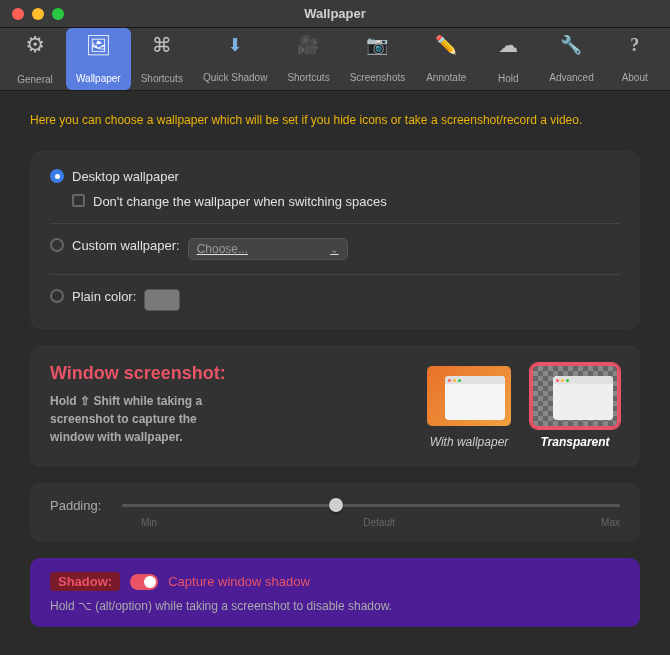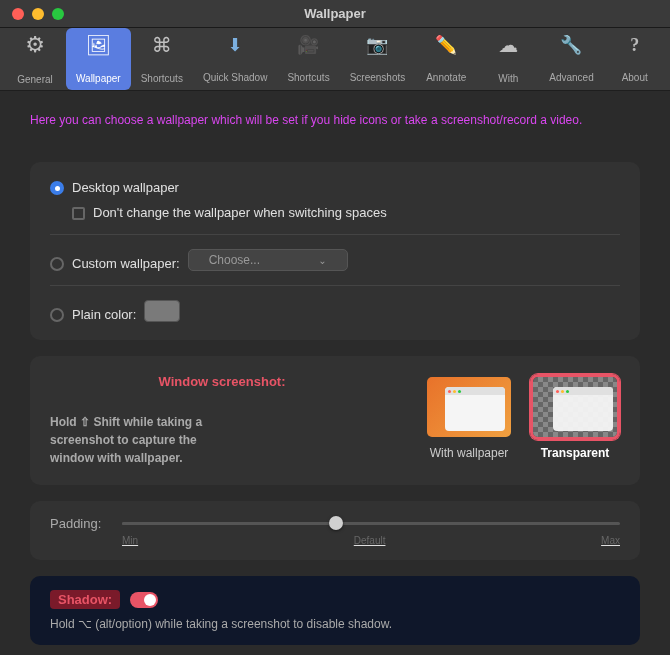--- a/index.html
+++ b/index.html
@@ -81,37 +81,37 @@
     .toolbar-item.active .toolbar-label { color: #fff; }
 
     
     .main {
       padding: 20px 30px;
     }
 
     
     .description {
       font-size: 12px;
-      color: #d946ef;
+      color: #eab308;
       line-height: 1.5;
-      margin-bottom: 33px;
+      margin-bottom: 22px;
     }
 
     
     .section {
       background: #323232;
       border-radius: 10px;
       padding: 18px 20px;
       margin-bottom: 16px;
     }
 
     
     .option-row {
       display: flex;
-      align-items: flex-end;
+      align-items: flex-start;
       margin-bottom: 10px;
     }
     .option-row:last-child { margin-bottom: 0; }
 
     .radio-circle {
       width: 14px; height: 14px;
       border-radius: 50%;
       border: 2px solid #666;
       margin-right: 8px;
       flex-shrink: 0;
@@ -147,25 +147,26 @@
       margin-bottom: 12px;
     }
 
     
     .dropdown {
       display: flex;
       align-items: center;
       background: #444;
       border: 1px solid #555;
       border-radius: 5px;
-      padding: 3px 20px;
+      padding: 3px 8px;
       margin-left: 8px;
       min-width: 160px;
       cursor: pointer;
       justify-content: space-between;
+      text-decoration: underline;
     }
     .dropdown-text {
       font-size: 12px;
       color: #999;
     }
     .dropdown-arrow {
       font-size: 10px;
       color: #999;
     }
 
@@ -198,25 +199,24 @@
       display: flex;
       align-items: flex-start;
       gap: 30px;
     }
 
     .ws-left {
       flex: 1;
     }
 
     .ws-heading {
-      font-size: 13px;
+      font-size: 18px;
       font-weight: 600;
       color: #e85466;
-      margin-bottom: 24px;
-      text-align: center;
+      margin-bottom: 8px;
     }
 
     .ws-desc {
       font-size: 12px;
       color: #aaa;
       line-height: 1.5;
       font-weight: bold;
     }
 
     .ws-options {
@@ -224,20 +224,21 @@
       gap: 16px;
       align-items: flex-end;
       flex-shrink: 0;
     }
 
     .ws-option {
       display: flex;
       flex-direction: column;
       align-items: center;
       cursor: pointer;
+      font-style: italic;
     }
 
     .ws-thumbnail {
       width: 90px; height: 66px;
       border-radius: 8px;
       overflow: hidden;
       border: 3px solid transparent;
       position: relative;
     }
 
@@ -363,21 +364,21 @@
       padding: 0 0;
     }
 
     .slider-lbl {
       font-size: 10px;
       color: #666;
     }
 
     
     .shadow-section {
-      background: #0f172a;
+      background: #4c1d95;
       border-radius: 10px;
       padding: 14px 20px;
     }
 
     .shadow-row {
       display: flex;
       align-items: center;
       gap: 10px;
     }
 
@@ -459,21 +460,21 @@
   <div class="toolbar-item">
     <span class="toolbar-icon" style="font-size:18px;">📷</span>
     <span class="toolbar-label">Screenshots</span>
   </div>
   <div class="toolbar-item">
     <span class="toolbar-icon" style="font-size:18px;">✏️</span>
     <span class="toolbar-label">Annotate</span>
   </div>
   <div class="toolbar-item">
     <span class="toolbar-icon" style="font-size:20px;">☁</span>
-    <span class="toolbar-label">With</span>
+    <span class="toolbar-label">Hold</span>
   </div>
   <div class="toolbar-item">
     <span class="toolbar-icon" style="font-size:18px;">🔧</span>
     <span class="toolbar-label">Advanced</span>
   </div>
   <div class="toolbar-item">
     <span class="toolbar-icon" style="font-size:18px; font-weight:bold; font-family:serif; color:#bbb;">?</span>
     <span class="toolbar-label">About</span>
   </div>
 </div>
@@ -567,28 +568,29 @@
   <div class="padding-section">
     <div class="padding-row">
       <span class="padding-label">Padding:</span>
       <div class="slider-container">
         <div class="slider-track">
           <div class="slider-fill"></div>
           <div class="slider-thumb"></div>
         </div>
       </div>
     </div>
-    <div class="slider-labels" style="margin-left:72px; padding-right:0;text-decoration:underline;">
+    <div class="slider-labels" style="margin-left:91px; padding-right:0;">
       <span class="slider-lbl">Min</span>
       <span class="slider-lbl">Default</span>
       <span class="slider-lbl">Max</span>
     </div>
   </div>
 
   <div class="shadow-section">
     <div class="shadow-row">
       <span class="shadow-heading">Shadow:</span>
       <div class="shadow-toggle"></div>
+      <span class="shadow-label">Capture window shadow</span>
     </div>
     <div class="shadow-desc">Hold ⌥ (alt/option) while taking a screenshot to disable shadow.</div>
   </div>
 
 </div>
 
 </body></html>

